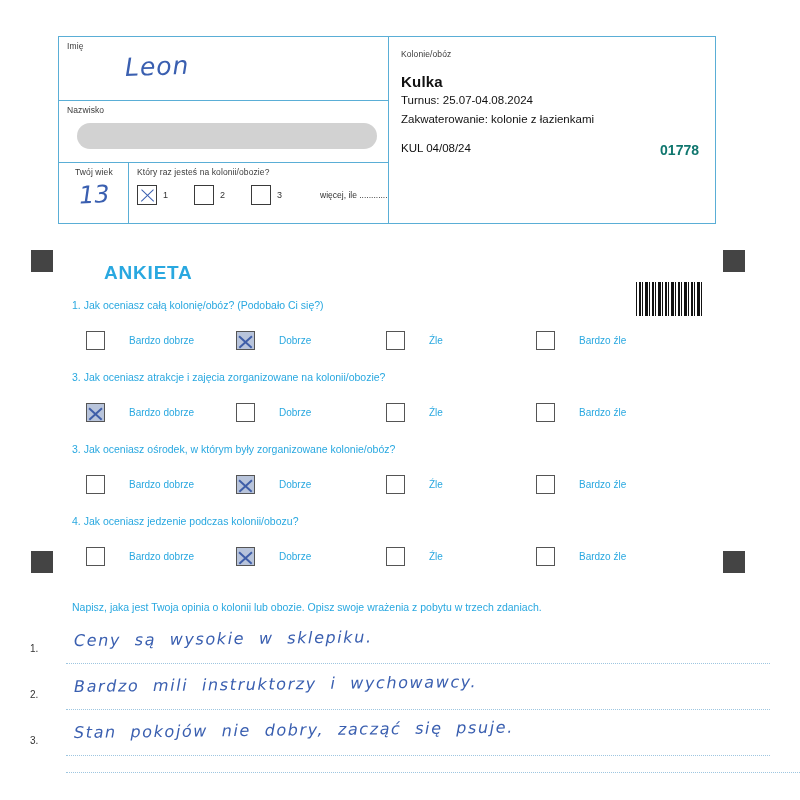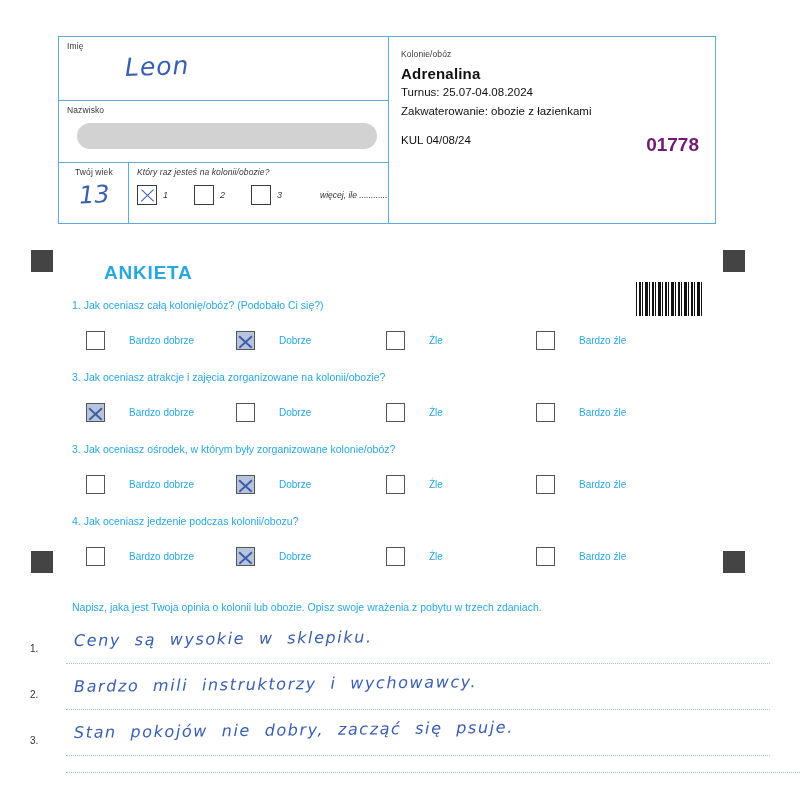--- a/index.html
+++ b/index.html
@@ -68,21 +68,20 @@
   }
   .cell-wiek {
     width: 62px;
     border-right: 1px solid #5aaed6;
     box-sizing: border-box;
     margin-left: 8px;
   }
   .cell-ktory {
     flex: 1;
     box-sizing: border-box;
-    font-style: italic;
   }
 
   .hand {
     font-family: "DejaVu Sans", sans-serif;
     color: #3a5fb0;
     font-style: italic;
   }
   .hand-name {
     font-size: 25px;
     padding-left: 66px;
@@ -173,23 +172,23 @@
     display: flex;
     justify-content: space-between;
     align-items: flex-start;
     margin-top: 17px;
   }
   .camp-code {
     font-size: 11.5px;
     color: #111;
   }
   .camp-id {
-    font-size: 19px;
+    font-size: 14px;
     font-weight: bold;
-    color: #701a75;
+    color: #0f766e;
     padding-right: 4px;
   }
 
   
   .mark {
     position: absolute;
     width: 22px;
     height: 22px;
     background: #444;
   }
@@ -357,23 +356,23 @@
             <span class="optbox"></span>
             <span class="optnum">3</span>
             <span class="optmore">więcej, ile ............</span>
           </div>
         </div>
       </div>
     </div>
 
     <div class="rightcol">
       <div class="cell-label" style="padding-left:0">Kolonie/obóz</div>
-      <div class="camp-name2">Adrenalina</div>
+      <div class="camp-name">Kulka</div>
       <div class="camp-line">Turnus:  25.07-04.08.2024</div>
-      <div class="camp-line2">Zakwaterowanie:  obozie z łazienkami</div>
+      <div class="camp-line2">Zakwaterowanie:  kolonie z łazienkami</div>
       <div class="camp-foot">
         <span class="camp-code">KUL 04/08/24</span>
         <span class="camp-id">01778</span>
       </div>
     </div>
   </div>
 
   <div class="mark tl"></div>
   <div class="mark tr"></div>
   <div class="mark bl"></div>

